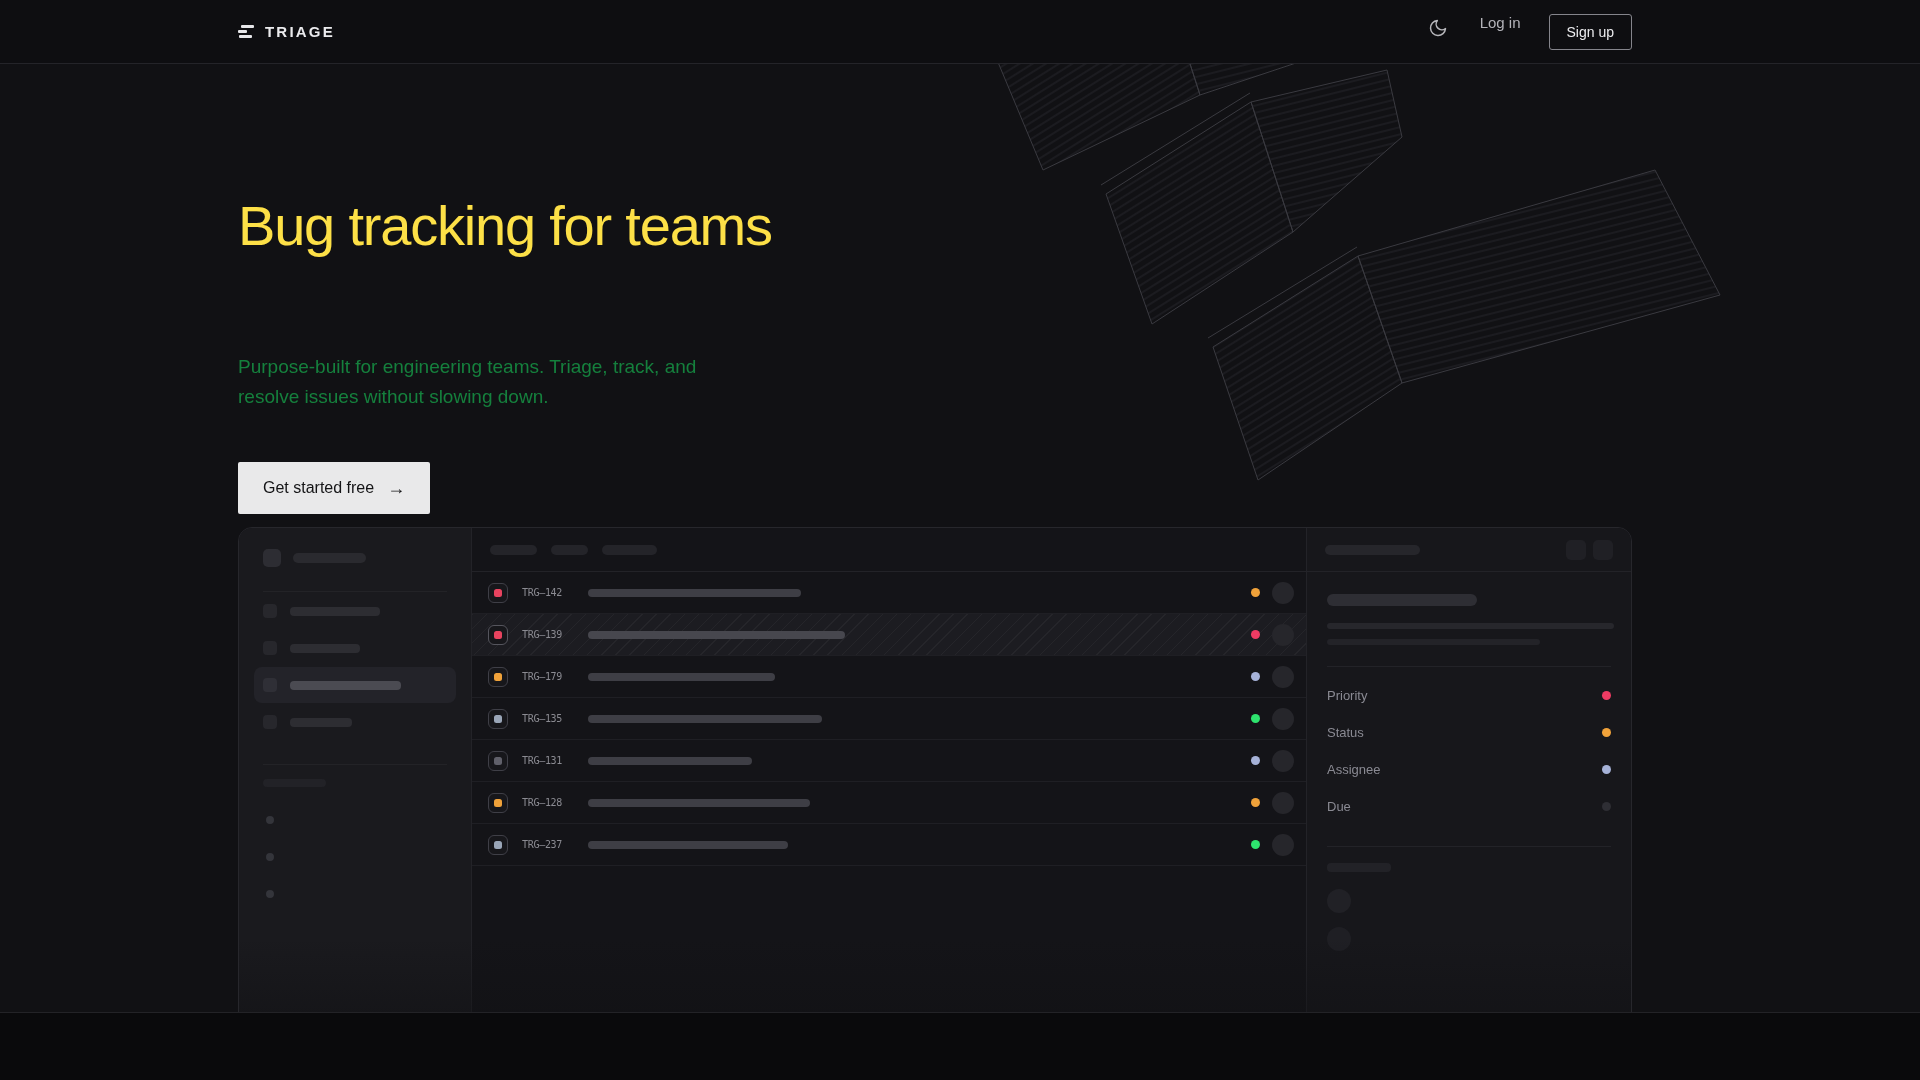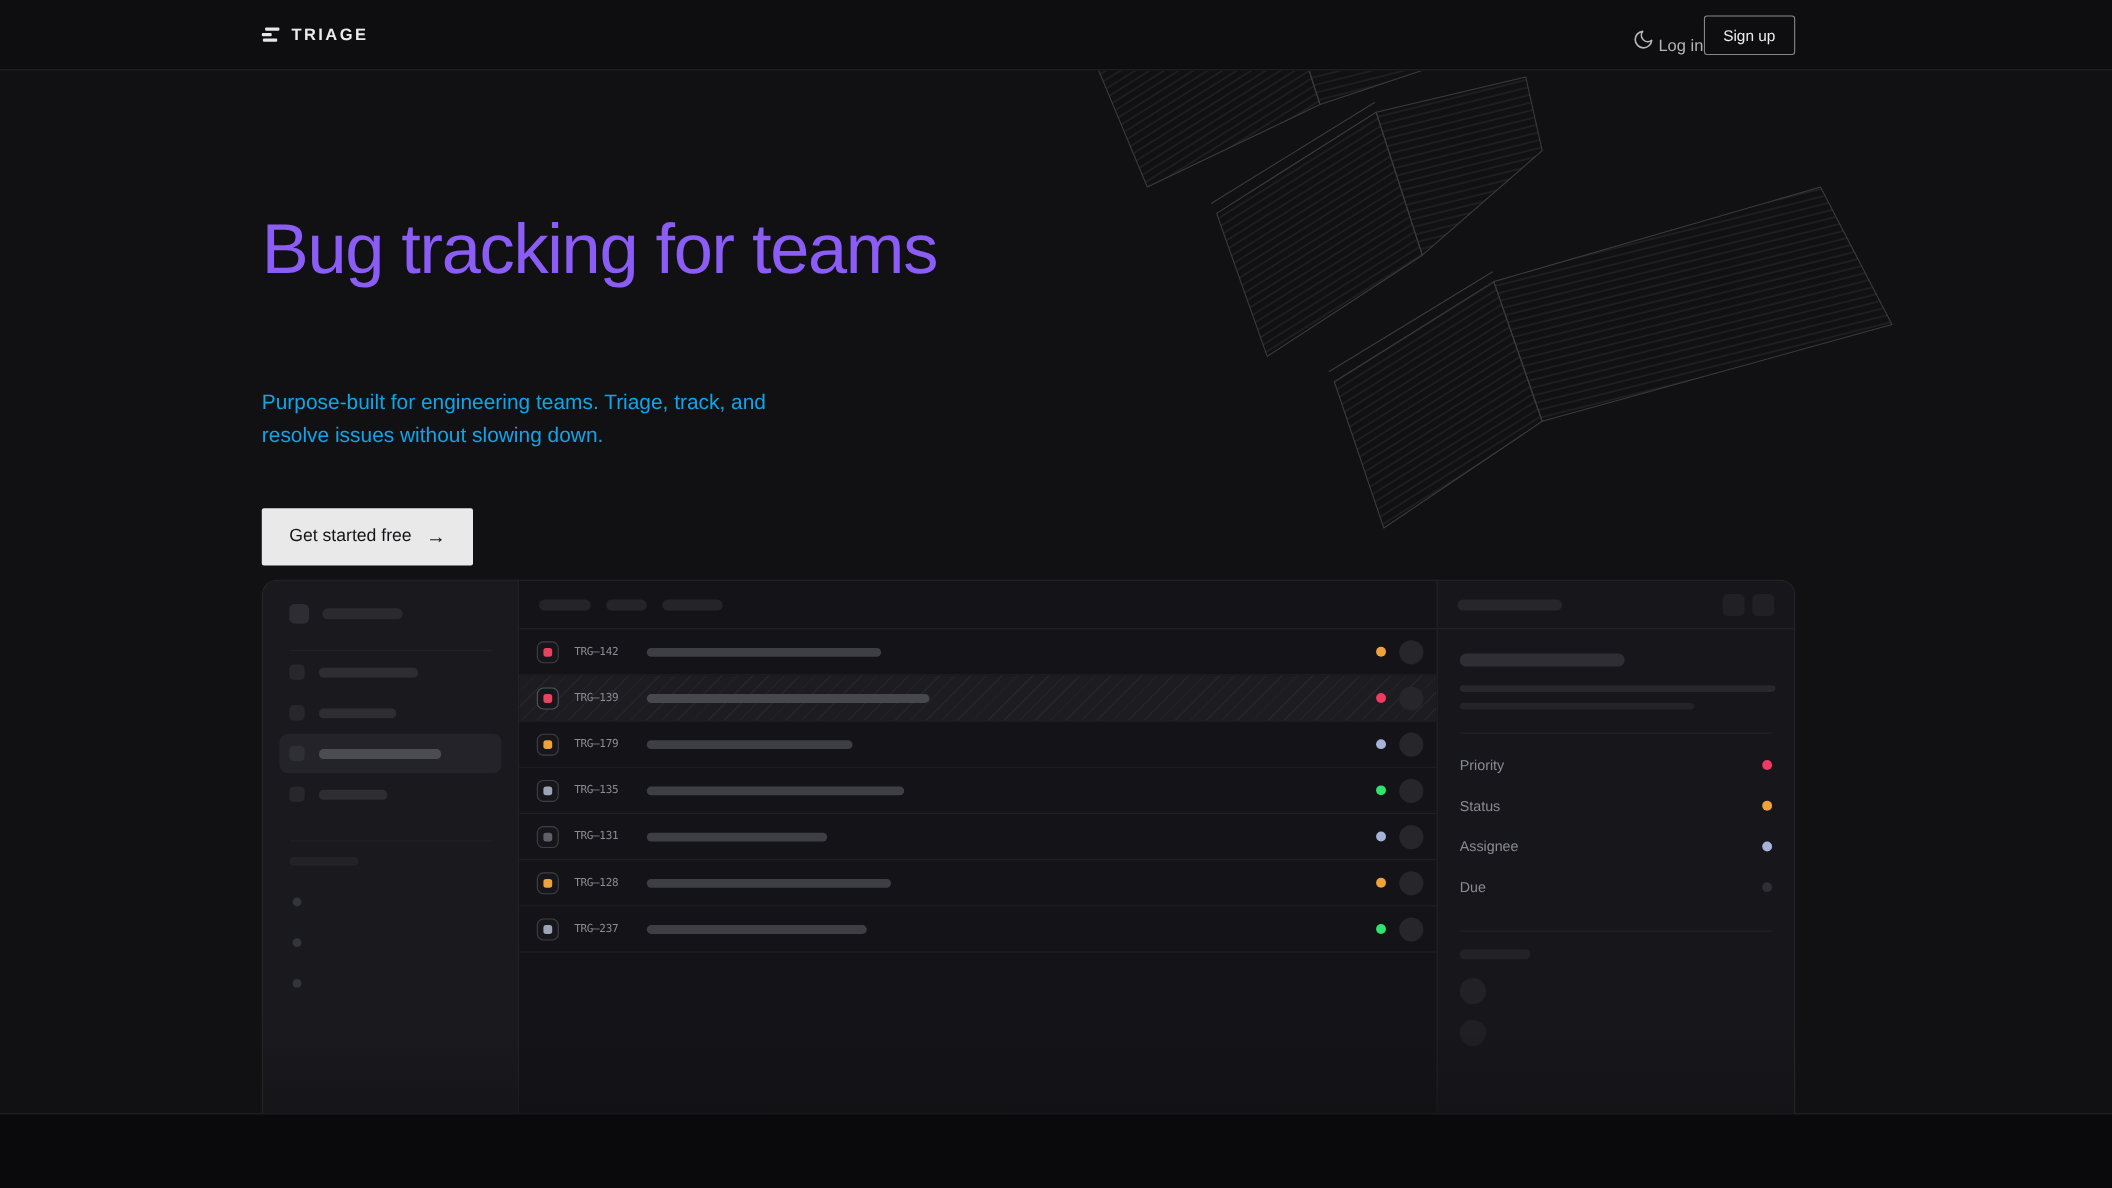--- a/index.html
+++ b/index.html
@@ -9,30 +9,30 @@
   
   .topnav { height:64px; background:#0e0e11; border-bottom:1px solid #242429; display:flex; align-items:center; position:relative; z-index:5; }
   .nav-inner { width:1394px; margin-left:238px; display:flex; align-items:center; justify-content:space-between; }
   .brand { display:flex; align-items:center; gap:11px; cursor:pointer; }
   .brand-icon { display:flex; flex-direction:column; gap:2.5px; }
   .brand-icon i { display:block; height:2.5px; background:#e7e7ea; border-radius:1px; }
   .brand-icon i:nth-child(1){ width:13px; margin-left:3px; }
   .brand-icon i:nth-child(2){ width:9px; }
   .brand-icon i:nth-child(3){ width:13px; margin-left:1px; }
   .brand-text { color:#ebebee; font-size:15px; font-weight:bold; letter-spacing:2.2px; }
-  .nav-right { display:flex; align-items:flex-end; }
+  .nav-right { display:flex; align-items:flex-start; gap:28px; }
   .theme-toggle { background:none; border:none; cursor:pointer; display:flex; align-items:center; padding:4px; }
   .login { color:#b3b3b9; font-size:15px; text-decoration:none; cursor:pointer; }
   .signup { background:transparent; border:1px solid #85858c; color:#ececef; font-size:14px; padding:9px 17px; border-radius:3px; cursor:pointer; }
 
   
   .hero { position:relative; height:949px; background:#111114; border-bottom:1px solid #232327; overflow:hidden; }
   .wires { position:absolute; top:0; left:0; pointer-events:none; }
-  .hero h1 { position:absolute; left:238px; top:130px; font-size:64px; line-height:64px; font-weight:500; letter-spacing:-1.2px; color:#8b5cf6; }
-  .hero .sub { position:absolute; left:238px; top:288px; width:480px; font-size:19px; line-height:30px; color:#0ea5e9; }
+  .hero h1 { position:absolute; left:238px; top:130px; font-size:56px; line-height:64px; font-weight:500; letter-spacing:-1.2px; color:#fde047; }
+  .hero .sub { position:absolute; left:238px; top:288px; width:480px; font-size:19px; line-height:30px; color:#15803d; }
   .cta { position:absolute; left:238px; top:398px; height:52px; padding:0 25px; background:#e9e9ea; color:#141416; border:none; border-radius:2px; font-size:16px; font-weight:500; font-family:"Liberation Sans",sans-serif; display:flex; align-items:center; gap:13px; cursor:pointer; }
   .cta .arrow { font-size:18px; line-height:1; }
 
   
   .mockup { position:absolute; left:238px; top:463px; width:1394px; height:562px; background:#141418; border:1px solid #27272c; border-radius:14px; display:flex; overflow:hidden; }
   .fade { position:absolute; left:0; right:0; bottom:0; height:150px; background:linear-gradient(to bottom, rgba(16,16,19,0) 0%, rgba(16,16,19,0.92) 100%); pointer-events:none; z-index:3; }
 
   
   .sb { width:233px; background:#1a1a1e; border-right:1px solid #232328; padding:21px 15px 0; flex-shrink:0; }
   .ws-row { display:flex; align-items:center; gap:12px; padding:0 9px; }

